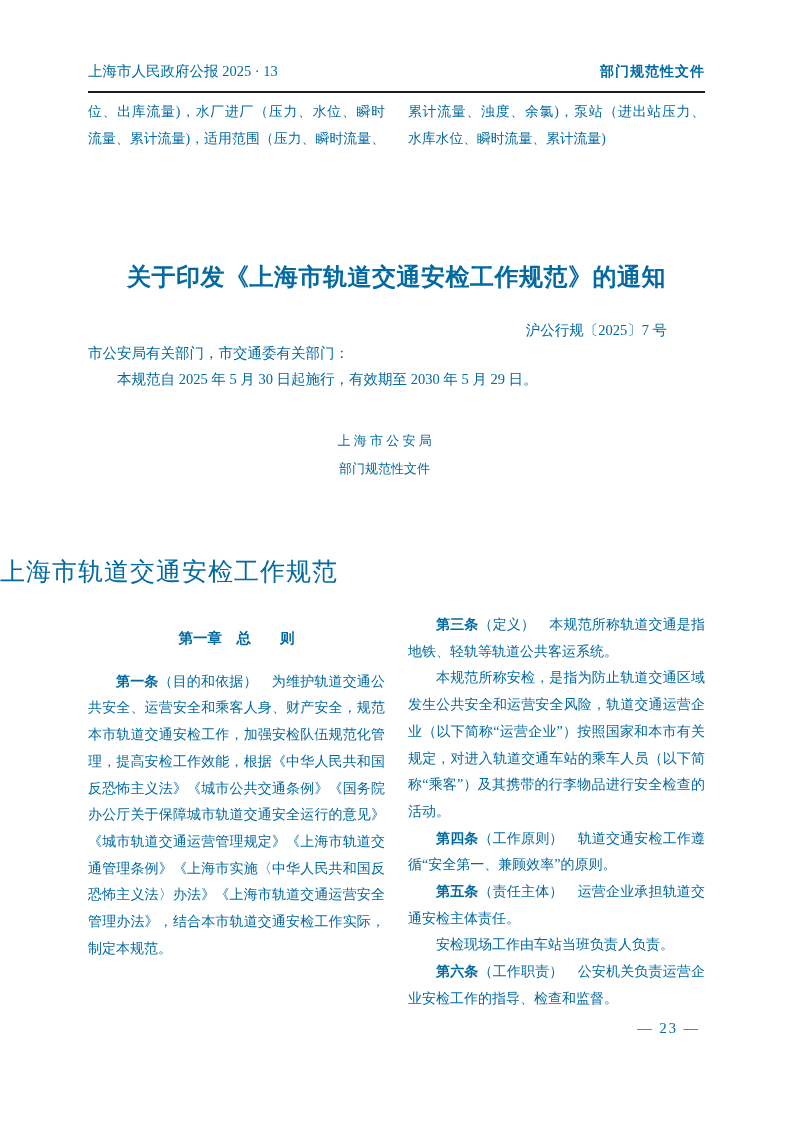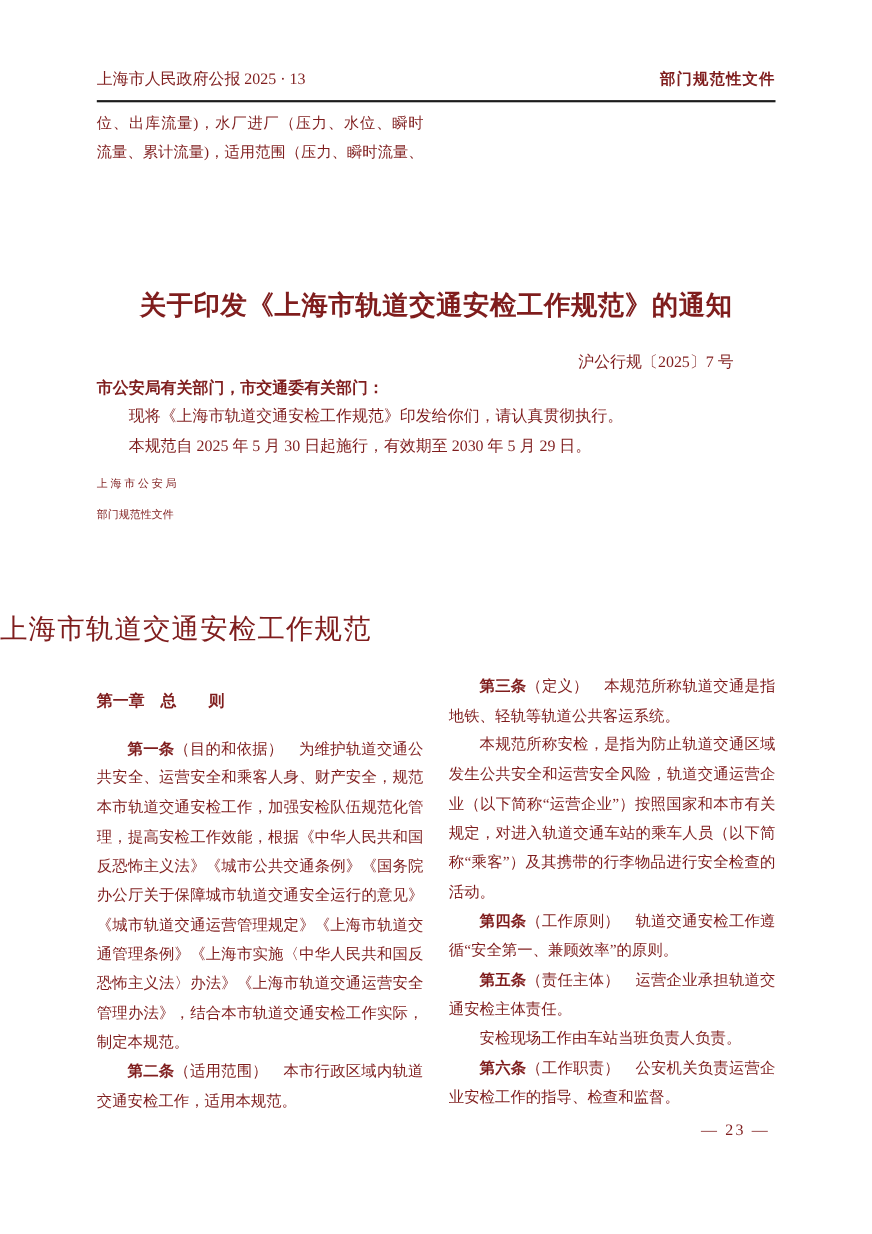--- a/index.html
+++ b/index.html
@@ -1,20 +1,20 @@
 <!DOCTYPE html>
 <html><head>
 <meta charset="utf-8">
 <style>
   html,body { margin:0; padding:0; background:#ffffff; }
   .page {
     position:relative;
     width:793px; height:1122px;
     background:#ffffff;
-    color:#7f1d1d;
+    color:#0369a1;
     font-family:"Liberation Serif","DejaVu Serif",serif;
     overflow:hidden;
   }
   
   .header {
     position:absolute; top:61px; left:88px; width:617px;
     display:flex; justify-content:space-between; align-items:baseline;
     font-size:14.5px; line-height:20px;
   }
   .header-right { font-weight:bold; font-family:"Liberation Sans","DejaVu Sans",sans-serif; font-size:14px; letter-spacing:1px;margin-left:21px; }
@@ -34,41 +34,41 @@
     text-align:center; font-size:24px; font-weight:bold; letter-spacing:0.5px;
     font-family:"Liberation Sans","DejaVu Sans",sans-serif;
   }
   .doc-number {
     position:absolute; top:320px; left:88px; width:617px;
     text-align:right; padding-right:38px; box-sizing:border-box;
     font-size:14.5px; line-height:20px;
   }
   .salutation {
     position:absolute; top:343px; left:88px; width:617px;
-    font-size:14.5px; line-height:20px;font-weight:bold;
+    font-size:14.5px; line-height:20px;
   }
   .notice-body {
     position:absolute; top:366px; left:88px; width:617px;
     font-size:14.5px; line-height:27.4px;
   }
   .notice-body p { margin:0; text-indent:2em; white-space:nowrap; }
   .signatures {
     position:absolute; top:427px; left:88px; width:617px;
     box-sizing:border-box; padding-right:24px;
-    text-align:left; font-size:10px; line-height:27.6px;
+    text-align:center; font-size:13px; line-height:27.6px;
   }
   
   .reg-title {
     position:absolute; top:555px; left:0; width:793px;
     text-align:left; font-size:25px; font-weight:normal; letter-spacing:1px;
     font-family:"Liberation Sans","DejaVu Sans",sans-serif;
   }
   .bodycols { top:612px; }
   .chapter {
-    font-size:14.5px; font-weight:600;
+    text-align:center; font-size:14.5px; font-weight:600;
     margin:13px 0 17px 0; line-height:26.7px;
   }
   .art { margin:0; font-size:14px; line-height:26.7px; text-indent:2em; text-align:justify; }
   .art b { font-weight:bold; }
   
   .page-number {
     position:absolute; top:1018px; right:93px;
     font-size:14.5px; line-height:20px; letter-spacing:2px;
   }
 </style>
@@ -81,46 +81,48 @@
     <span class="header-left">上海市人民政府公报 2025 · 13</span>
     <span class="header-right">部门规范性文件</span>
   </div>
   <div class="head-rule"></div>
 
   <div class="cols cont">
     <div class="col">
         <div class="line">位、出库流量)，水厂进厂（压力、水位、瞬时</div>
         <div class="line">流量、累计流量)，适用范围（压力、瞬时流量、</div>
       </div>
+    <div class="col">
+        <div class="line">累计流量、浊度、余氯)，泵站（进出站压力、</div>
+        <div class="line partial">水库水位、瞬时流量、累计流量)</div>
+      </div>
   </div>
 
   <div class="notice-title">关于印发《上海市轨道交通安检工作规范》的通知</div>
 
   <div class="doc-number">沪公行规〔2025〕7 号</div>
 
   <div class="salutation">市公安局有关部门，市交通委有关部门：</div>
 
   <div class="notice-body">
-      <p>现将《上海市轨道交通安检工作规范》印发给你们，请认真贯彻执行。</p>
       <p>本规范自 2025 年 5 月 30 日起施行，有效期至 2030 年 5 月 29 日。</p>
     </div>
 
   <div class="signatures">
       <div>上 海 市 公 安 局</div>
       <div>部门规范性文件</div>
     </div>
 
   <div class="reg-title">上海市轨道交通安检工作规范</div>
 
   <div class="cols bodycols">
     <div class="col">
       <div class="chapter">第一章　总　　则</div>
       <div>
           <p class="art"><b>第一条</b>（目的和依据）　为维护轨道交通公共安全、运营安全和乘客人身、财产安全，规范本市轨道交通安检工作，加强安检队伍规范化管理，提高安检工作效能，根据《中华人民共和国反恐怖主义法》《城市公共交通条例》《国务院办公厅关于保障城市轨道交通安全运行的意见》《城市轨道交通运营管理规定》《上海市轨道交通管理条例》《上海市实施〈中华人民共和国反恐怖主义法〉办法》《上海市轨道交通运营安全管理办法》，结合本市轨道交通安检工作实际，制定本规范。</p>
-          <p class="art"><b>第二条</b>（适用范围）　本市行政区域内轨道交通安检工作，适用本规范。</p>
         </div>
     </div>
     <div class="col">
       <div>
           <p class="art"><b>第三条</b>（定义）　本规范所称轨道交通是指地铁、轻轨等轨道公共客运系统。</p>
           <p class="art">本规范所称安检，是指为防止轨道交通区域发生公共安全和运营安全风险，轨道交通运营企业（以下简称“运营企业”）按照国家和本市有关规定，对进入轨道交通车站的乘车人员（以下简称“乘客”）及其携带的行李物品进行安全检查的活动。</p>
           <p class="art"><b>第四条</b>（工作原则）　轨道交通安检工作遵循“安全第一、兼顾效率”的原则。</p>
           <p class="art"><b>第五条</b>（责任主体）　运营企业承担轨道交通安检主体责任。</p>
           <p class="art">安检现场工作由车站当班负责人负责。</p>
           <p class="art"><b>第六条</b>（工作职责）　公安机关负责运营企业安检工作的指导、检查和监督。</p>

